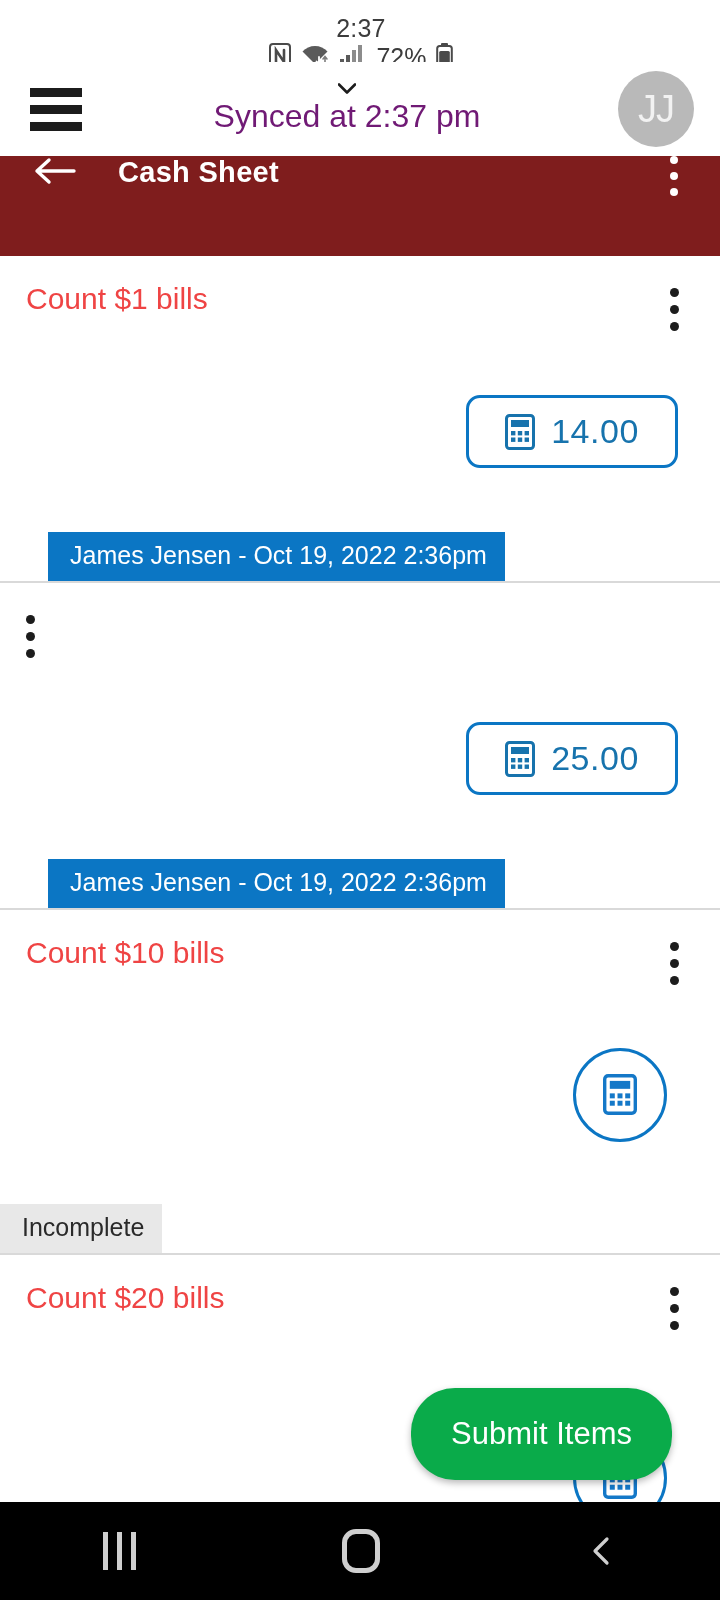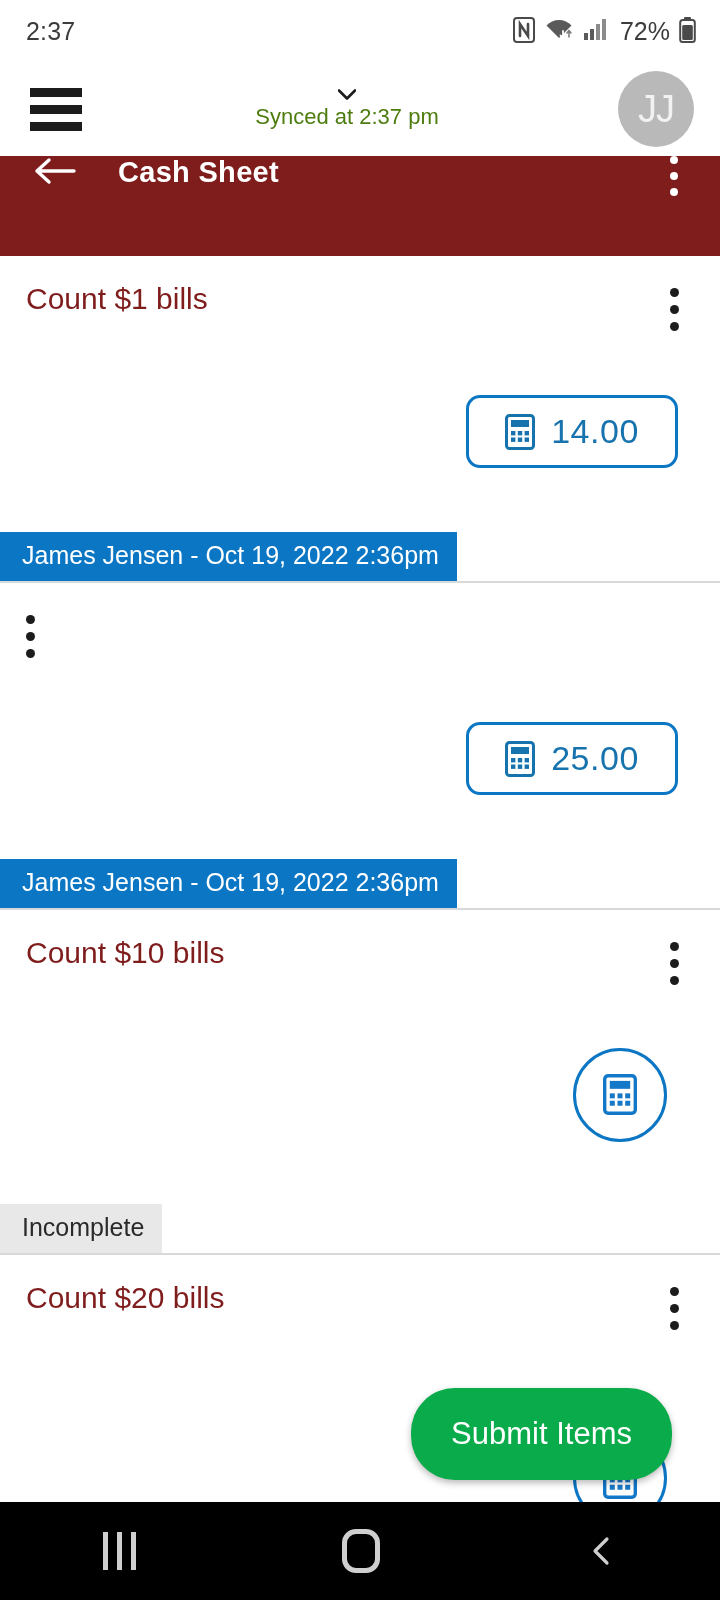--- a/index.html
+++ b/index.html
@@ -8,22 +8,23 @@
     background: #ffffff;
     font-family: "Liberation Sans", sans-serif;
     overflow: hidden;
   }
   .screen { position: relative; width: 720px; height: 1600px; background: #fff; }
 
   
   .statusbar {
     height: 62px; width: 100%;
     display: flex; align-items: center; justify-content: space-between;
-    padding: 0 24px 0 26px;
+    padding: 14px 24px 0 26px;
     background: #fff;
+    flex-direction: column;
   }
   .status-time { font-size: 25px; color: #3c3c3c; letter-spacing: .2px; }
   .status-right { display: flex; align-items: flex-start; gap: 9px; }
   .ic { display: block; }
   .status-pct { font-size: 25px; color: #3c3c3c; margin-left: 2px; }
 
   
   .appheader {
     height: 94px; width: 100%;
     display: flex; align-items: center;
@@ -33,21 +34,21 @@
   }
   .hamburger { width: 52px; display: flex; flex-direction: column; gap: 8px; cursor: pointer; }
   .hamburger span { display: block; height: 9px; width: 52px; background: #1c1c1c; }
   .header-center {
     flex: 1; display: flex; flex-direction: column; align-items: center;
     justify-content: center; margin-left: -6px;
   }
   .loc-row { display: flex; align-items: center; gap: 10px; }
   .loc-name { font-size: 27px; color: #1c1c1c; }
   .chev { width: 18px; height: 11px; }
-  .synced { font-size: 22px; color: #4d7c0f; margin-top: 4px; }
+  .synced { font-size: 32px; color: #701a75; margin-top: 4px; }
   .avatar {
     width: 76px; height: 76px; border-radius: 50%;
     background: #b9b9b9; color: #f2f2f2;
     display: flex; align-items: center; justify-content: center;
     font-size: 38px; letter-spacing: -1px;
   }
 
   
   .toolbar {
     height: 100px; width: 100%;
@@ -68,21 +69,21 @@
   .card {
     position: relative; width: 100%;
     border-bottom: 2px solid #d9d9d9;
     background: #fff;
     display: flex; flex-direction: column;
   }
   .card-head {
     display: flex; align-items: flex-start;
     padding: 26px 28px 0 26px;
   }
-  .card-title { font-size: 30px; color: #7f1d1d; flex: 1; line-height: 1.1; }
+  .card-title { font-size: 30px; color: #ef4444; flex: 1; line-height: 1.1; }
   .kebab-dark { width: 8px; display: flex; flex-direction: column; gap: 8px; align-items: center; margin-top: 6px; margin-right: 14px; }
   .kebab-dark i { width: 9px; height: 9px; border-radius: 50%; background: #1c1c1c; display: block; }
 
   .card-body {
     display: flex; justify-content: flex-end; align-items: center;
     padding: 0 42px 0 0;
   }
 
   .value-box {
     display: flex; align-items: center; gap: 16px;
@@ -96,21 +97,21 @@
     width: 94px; height: 94px; border-radius: 50%;
     border: 3px solid #0b76c4;
     display: flex; align-items: center; justify-content: center;
   }
 
   .card-foot { display: flex; }
   .badge {
     font-size: 25px; padding: 11px 18px 13px 22px;
     line-height: 1;
   }
-  .badge.user { background: #0b76c4; color: #fff; }
+  .badge.user { background: #0b76c4; color: #fff; margin-left: 48px; }
   .badge.status { background: #e8e8e8; color: #2a2a2a; }
 
   
   .fab {
     position: absolute; right: 48px; bottom: 120px;
     background: #0aab4a; color: #fff;
     font-size: 31px;
     padding: 28px 40px;
     border-radius: 44px;
     box-shadow: 0 3px 7px rgba(0,0,0,.28);

